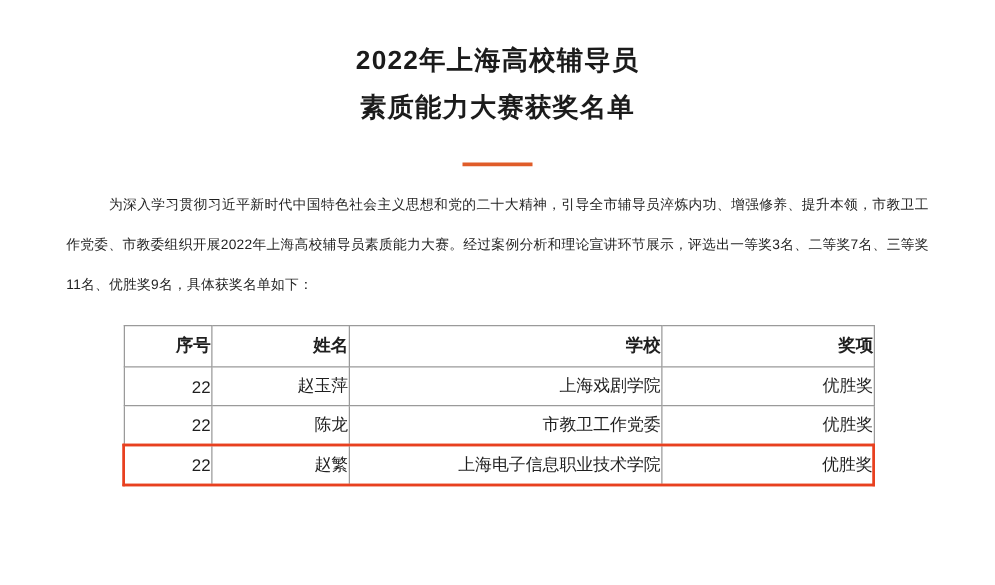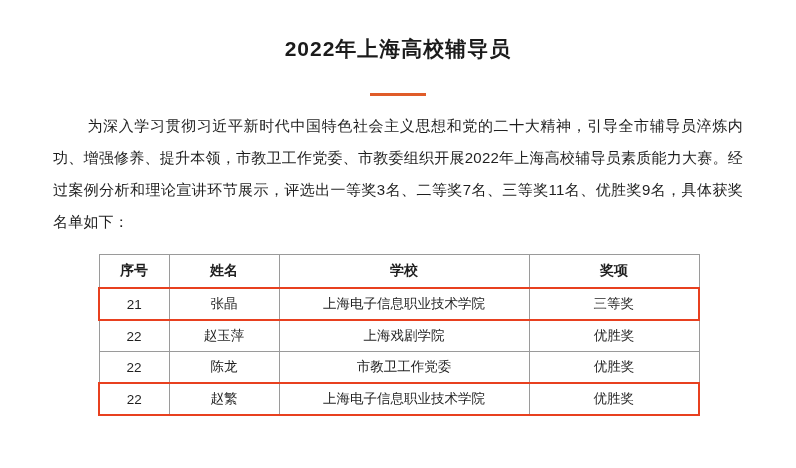--- a/index.html
+++ b/index.html
@@ -39,21 +39,21 @@
   }
   .divider {
     display: inline-block;
     width: 56px;
     height: 3px;
     background: #e05c29;
   }
   .body-text {
     margin: 0 auto;
     width: 690px;
-    font-size: 15px;
+    font-size: 11px;
     line-height: 32px;
     color: #1f1f1f;
     text-align: justify;
     text-justify: inter-ideograph;
     letter-spacing: 0.2px;
   }
   .body-text .indent {
     display: inline-block;
     width: 34px;
   }
@@ -62,21 +62,21 @@
     width: 600px;
   }
   table.award-table {
     border-collapse: collapse;
     width: 100%;
     table-layout: fixed;
   }
   table.award-table td, table.award-table th {
     border: 1px solid #9a9a9a;
     height: 30px;
-    text-align: center;
+    text-align: right;
     vertical-align: middle;
     font-size: 13.5px;
     color: #1f1f1f;
     font-weight: normal;
     padding: 0;
   }
   table.award-table thead th {
     font-weight: bold;
     font-size: 14px;
     height: 32px;
@@ -105,20 +105,21 @@
     border-right: 2px solid #e8401f;
   }
 </style>
 </head>
 <body>
 
 <div class="page">
 
   <div class="title-block">
     <div class="title-line">2022年上海高校辅导员</div>
+    <div class="title-line">素质能力大赛获奖名单</div>
   </div>
 
   <div class="divider-wrap">
     <span class="divider"></span>
   </div>
 
   <div class="body-text"><span class="indent"></span><span>为深入学习贯彻习近平新时代中国特色社会主义思想和党的二十大精神，引导全市辅导员淬炼内功、增强修养、提升本领，市教卫工作党委、市教委组织开展2022年上海高校辅导员素质能力大赛。经过案例分析和理论宣讲环节展示，评选出一等奖3名、二等奖7名、三等奖11名、优胜奖9名，具体获奖名单如下：</span></div>
 
   <div class="table-wrap">
     <table class="award-table">
@@ -130,26 +131,20 @@
       </colgroup>
       <thead>
         <tr>
           <th>序号</th>
           <th>姓名</th>
           <th>学校</th>
           <th>奖项</th>
         </tr>
       </thead>
       <tbody>
-        <tr class="highlight">
-          <td>21</td>
-          <td>张晶</td>
-          <td>上海电子信息职业技术学院</td>
-          <td>三等奖</td>
-        </tr>
         <tr>
           <td>22</td>
           <td>赵玉萍</td>
           <td>上海戏剧学院</td>
           <td>优胜奖</td>
         </tr>
         <tr>
           <td>22</td>
           <td>陈龙</td>
           <td>市教卫工作党委</td>

